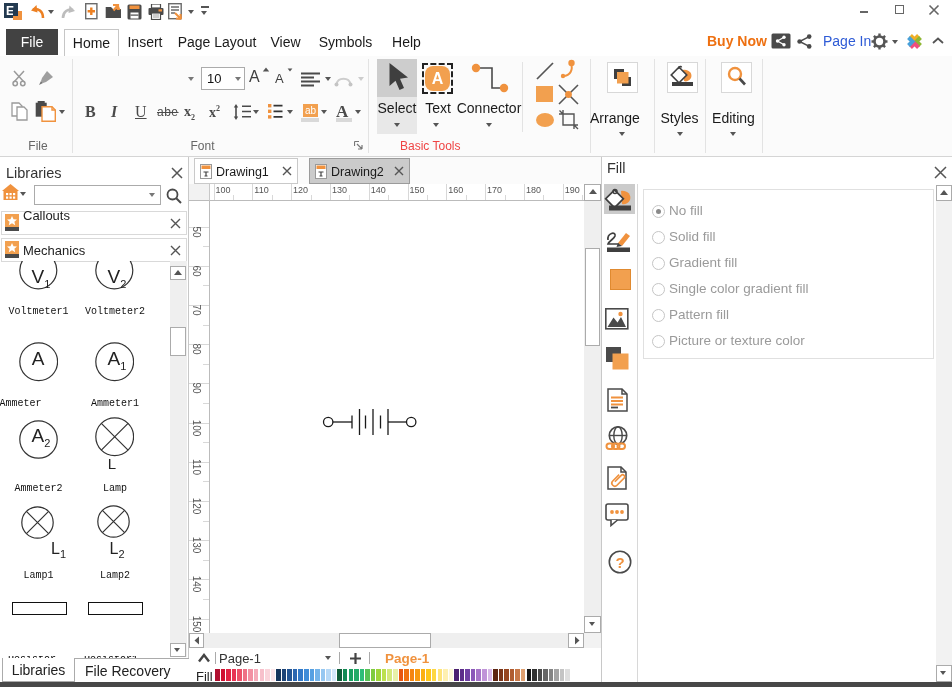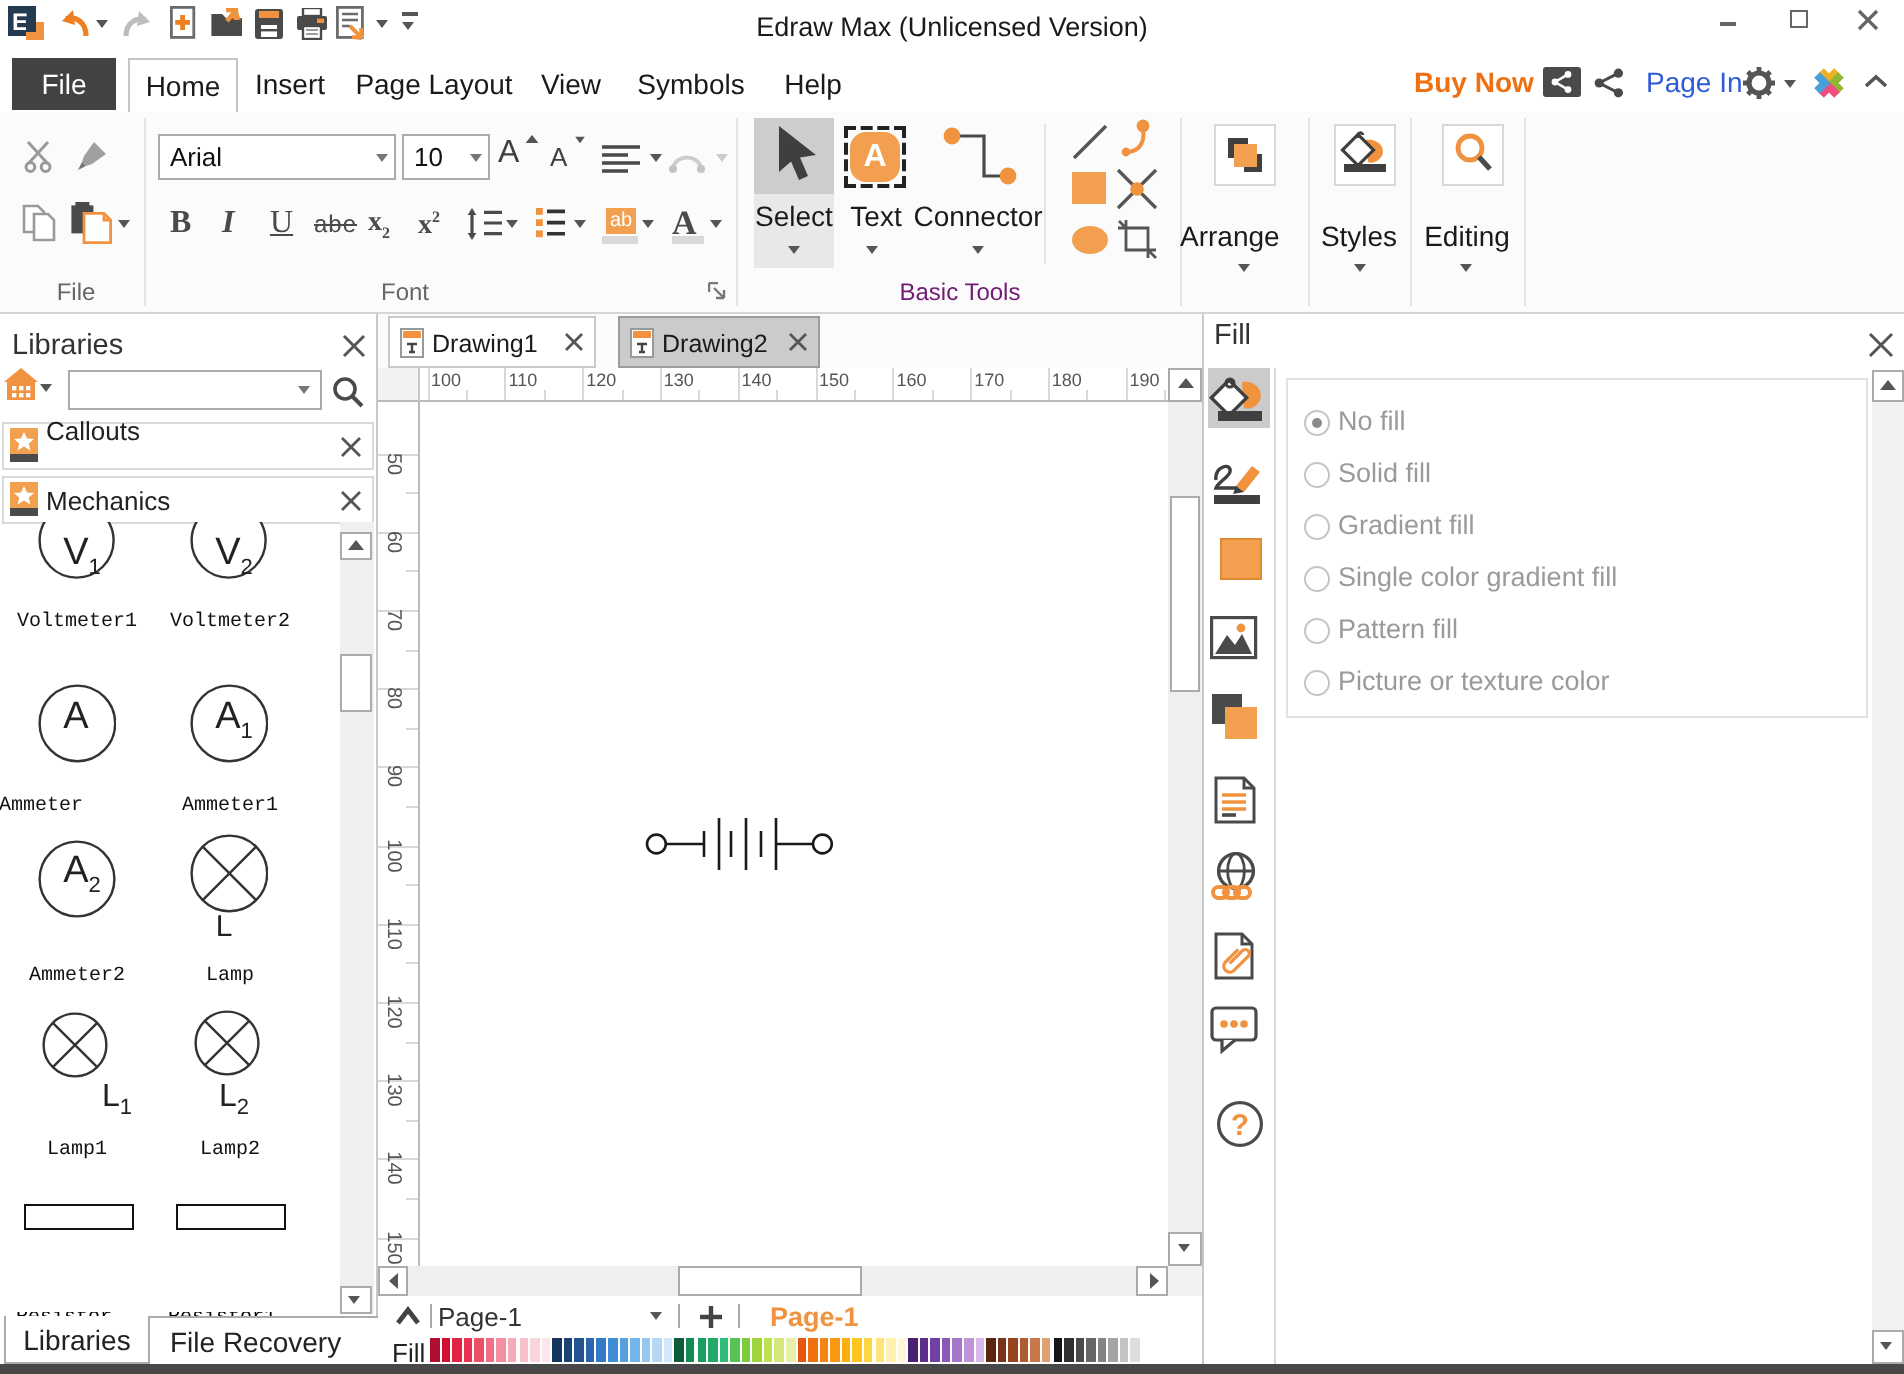--- a/index.html
+++ b/index.html
@@ -49,21 +49,20 @@
 <path d="M5 11 H11 M5 13 H11" stroke="#9a9a9a" stroke-width="1"></path>
     </svg>
 <svg class="abs" style="left:168px;top:3px;" width="17" height="17" viewBox="0 0 17 17">
       <rect x="0.7" y="0.7" width="12.5" height="15" fill="#fff" stroke="#6b6b6b" stroke-width="1.4"></rect>
 <path d="M3 4 H11 M3 7 H11 M3 10 H7" stroke="#6b6b6b" stroke-width="1.3"></path>
 <path d="M7 10 L13 16 M13 16 l-0.5 -5 M13 16 l-5 -0.5" stroke="#F0923E" stroke-width="2" fill="none"></path>
     </svg>
 <div class="abs tri-d" style="left:188px;top:10px;"></div>
 <div class="abs" style="left:201px;top:6px;width:8px;height:2px;background:#555;"></div>
 <div class="abs tri-d" style="left:201px;top:11px;"></div>
-<div class="abs" style="left:0px;top:6px;white-space:nowrap;width:952px;text-align:center;font-size:13.5px;color:#1a1a1a;">Edraw Max (Unlicensed Version)</div>
 <div class="abs" style="left:860px;top:11px;width:8px;height:2px;background:#666;"></div>
 <div class="abs" style="left:895px;top:5px;width:9px;height:9px;border:1.6px solid #666;"></div>
 <svg class="abs" style="left:928px;top:4px;" width="12" height="12" viewBox="0 0 12 12">
       <path d="M1.5 1.5 L10.5 10.5 M10.5 1.5 L1.5 10.5" stroke="#666" stroke-width="1.6"></path>
     </svg>
 <div class="abs ctr" style="left:6px;top:29px;width:52px;height:26px;background:#424242;color:#fff;font-size:14px;">
       <span>File</span>
     </div>
 <div class="abs ctr" style="left:64px;top:29px;width:55px;height:27px;background:#fff;border:1px solid #c6c6c6;border-bottom:none;color:#1a1a1a;font-size:14px;">
       <span>Home</span>
@@ -142,21 +141,20 @@
       </g>
     </svg>
 <svg class="abs" style="left:35px;top:101px;" width="22" height="22" viewBox="0 0 22 22">
       <rect x="0.7" y="1.7" width="11" height="14" fill="#4a4a4a"></rect>
 <rect x="2.7" y="0" width="7" height="3" fill="#4a4a4a"></rect>
 <path d="M7 5.7 H17 L20.3 9 V20.3 H7 Z" fill="#fff" stroke="#F0923E" stroke-width="1.4"></path>
 <path d="M17 5.7 V9 H20.3" fill="none" stroke="#F0923E" stroke-width="1.4"></path>
     </svg>
 <div class="abs tri-d" style="left:59px;top:110px;"></div>
 <div class="abs" style="left:0px;top:139px;white-space:nowrap;width:76px;text-align:center;font-size:12px;color:#666;">File</div>
-<div class="abs" style="left:79px;top:67px;width:119px;height:23px;background:#fff;border:1px solid #ABABAB;font-size:13px;color:#111;padding:3px 0 0 5px;">Arial</div>
 <div class="abs tri-d" style="left:188px;top:77px;border-top-color:#777;"></div>
 <div class="abs" style="left:201px;top:67px;width:44px;height:23px;background:#fff;border:1px solid #ABABAB;font-size:13px;color:#111;padding:3px 0 0 5px;">10</div>
 <div class="abs tri-d" style="left:235px;top:77px;border-top-color:#777;"></div>
 <div class="abs" style="left:249px;top:68px;white-space:nowrap;font-size:16px;color:#3f3f3f;">A</div>
 <div class="abs tri-u" style="left:262px;top:67px;transform:scale(0.8);"></div>
 <div class="abs" style="left:275px;top:71px;white-space:nowrap;font-size:13px;color:#3f3f3f;">A</div>
 <div class="abs tri-d" style="left:287px;top:68px;transform:scale(0.8);"></div>
 <svg class="abs" style="left:301px;top:72px;" width="22" height="15" viewBox="0 0 22 15">
       <g stroke="#4a4a4a" stroke-width="1.8">
 <path d="M0 1.5 H19 M0 5.5 H13 M0 9.5 H19 M0 13.5 H13"></path>
@@ -235,21 +233,21 @@
 <svg class="abs" style="left:557px;top:83px;" width="23" height="23" viewBox="0 0 23 23">
       <path d="M2 2 L21 21 M21 2 L2 21" stroke="#555" stroke-width="1.6"></path>
 <circle cx="11.5" cy="11.5" r="3.4" fill="#F0923E"></circle>
     </svg>
 <div class="abs" style="left:536px;top:113px;width:18px;height:14px;background:#F2A04F;border-radius:50%;"></div>
 <svg class="abs" style="left:558px;top:109px;" width="21" height="22" viewBox="0 0 21 22">
       <g stroke="#555" stroke-width="1.4" fill="none">
 <path d="M5 1 V16 H20 M1 5 H16 V20 M5 5 L1.5 1.5 M16 16 L20 20"></path>
       </g>
     </svg>
-<div class="abs" style="left:400px;top:139px;white-space:nowrap;width:160px;text-align:center;font-size:12px;color:#701a75;">Basic Tools</div>
+<div class="abs" style="left:400px;top:139px;white-space:nowrap;width:160px;text-align:left;font-size:12px;color:#ef4444;">Basic Tools</div>
 <div class="abs" style="left:607px;top:62px;width:31px;height:31px;background:#fff;border:1px solid #D8D8D8;"></div>
 <svg class="abs" style="left:609px;top:64px;" width="28" height="28" viewBox="0 0 28 28">
       <rect x="5" y="5" width="10" height="10" fill="#3f3f3f"></rect>
 <rect x="13" y="13" width="9" height="9" fill="#3f3f3f"></rect>
 <rect x="8" y="8" width="11.5" height="11.5" fill="#F2A04F"></rect>
     </svg>
 <div class="abs" style="left:590px;top:110px;white-space:nowrap;width:64px;font-size:14px;color:#1a1a1a;">Arrange</div>
 <div class="abs tri-d" style="left:619px;top:132px;"></div>
 <div class="abs" style="left:667px;top:62px;width:31px;height:31px;background:#fff;border:1px solid #D8D8D8;"></div>
 <svg class="abs" style="left:669px;top:64px;" width="28" height="26" viewBox="0 0 28 26">

